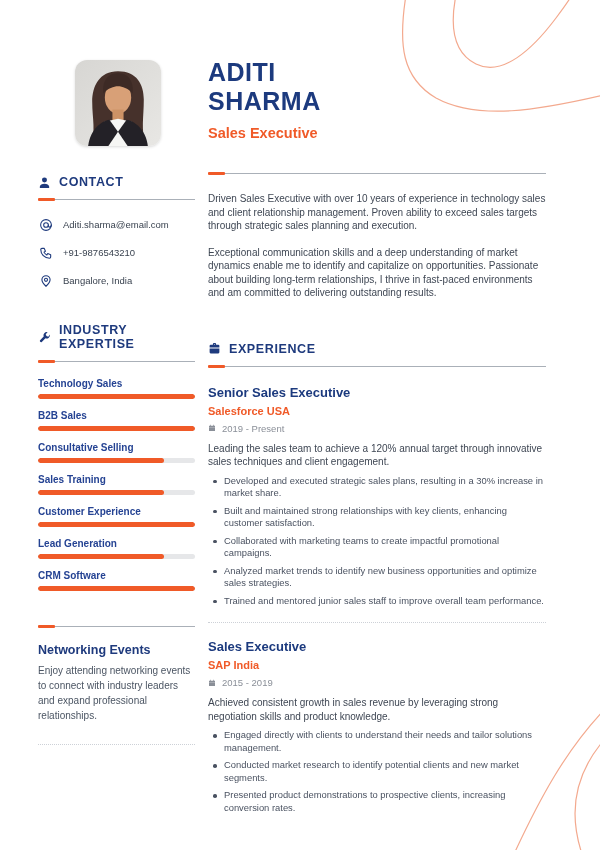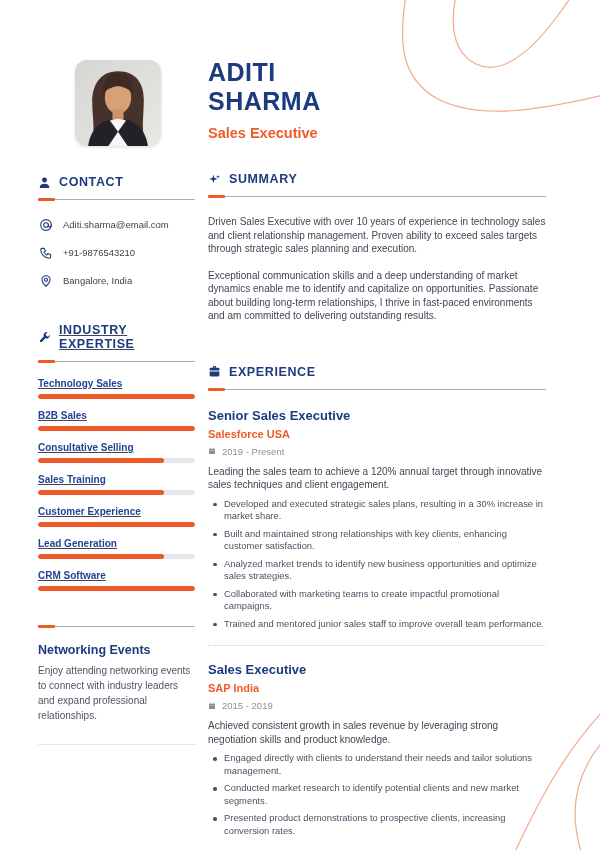--- a/index.html
+++ b/index.html
@@ -63,21 +63,21 @@
   .date-row { margin-top:6px; display:flex; align-items:center; gap:6px; color:#8a8f98; }
   .date-row .ic { width:8px; height:8px; display:flex; }
   .date-row .ic svg { width:8px; height:8px; }
   .date-row .d { font-size:9.5px; }
   .job .desc { margin-top:8px; font-size:10px; line-height:13.5px; color:#3f4754; }
   .bullets { margin-top:6px; list-style:none; }
   .bullets li { position:relative; padding-left:16px; margin-top:5px; font-size:9.4px; line-height:12.5px; color:#4a5261; }
   .bullets li::before { content:''; position:absolute; left:5px; top:5px; width:3.5px; height:3.5px; border-radius:50%; background:#4a5261; }
 
   .sp-contact   { margin-top:29px; }
-  .sp-expertise { margin-top:35px;text-decoration:underline; }
+  .sp-expertise { margin-top:35px; }
   .sp-passions  { margin-top:34px; }
   .sp-summary   { margin-top:31px; }
   .sp-exp       { margin-top:42px; }
   .exp-body     { margin-top:17px; }
   .job-sep      { margin:15px 0 16px 0; }
   .passion-sep  { margin-top:21px; }
 </style>
 </head>
 <body>
 
@@ -222,29 +222,20 @@
 
   <div class="right-col">
 
     <div>
       <div class="name">ADITI</div>
       <div class="name">SHARMA</div>
       <div class="job-title-top">Sales Executive</div>
     </div>
 
     <div class="sp-summary">
-      <div class="sec-head">
-        <span class="ic">
-          <svg viewBox="0 0 24 24" fill="#1e3a7d">
-              <path d="M10 3l1.8 5.7L17.5 11l-5.7 1.8L10 19l-1.8-6.2L2.5 11l5.7-2.3z"></path>
-              <path d="M18.5 3.5l.9 2.6 2.6.9-2.6.9-.9 2.6-.9-2.6-2.6-.9 2.6-.9z"></path>
-            </svg>
-        </span>
-        <span class="t">SUMMARY</span>
-      </div>
       <div class="divider"></div>
       <div class="summary-paras">
         <p>Driven Sales Executive with over 10 years of experience in technology sales and client relationship management. Proven ability to exceed sales targets through strategic sales planning and execution.</p>
         <p>Exceptional communication skills and a deep understanding of market dynamics enable me to identify and capitalize on opportunities. Passionate about building long-term relationships, I thrive in fast-paced environments and am committed to delivering outstanding results.</p>
       </div>
     </div>
 
     <div class="sp-exp">
       <div class="sec-head">
         <span class="ic">
@@ -264,22 +255,22 @@
             <svg viewBox="0 0 24 24" fill="#8a8f98">
                 <path d="M7 2h2v3H7zM15 2h2v3h-2zM3 5h18v4H3zM3 10h18v11H3z"></path>
               </svg>
           </span>
           <span class="d">2019 - Present</span>
         </div>
         <div class="desc">Leading the sales team to achieve a 120% annual target through innovative sales techniques and client engagement.</div>
         <ul class="bullets">
           <li>Developed and executed strategic sales plans, resulting in a 30% increase in market share.</li>
           <li>Built and maintained strong relationships with key clients, enhancing customer satisfaction.</li>
+          <li>Collaborated with marketing teams to create impactful promotional campaigns.</li>
           <li>Analyzed market trends to identify new business opportunities and optimize sales strategies.</li>
-          <li>Collaborated with marketing teams to create impactful promotional campaigns.</li>
           <li>Trained and mentored junior sales staff to improve overall team performance.</li>
         </ul>
       </div>
 
       <div class="dotted job-sep"></div>
 
       <div class="job">
         <div class="jt">Sales Executive</div>
         <div class="co">SAP India</div>
         <div class="date-row">

